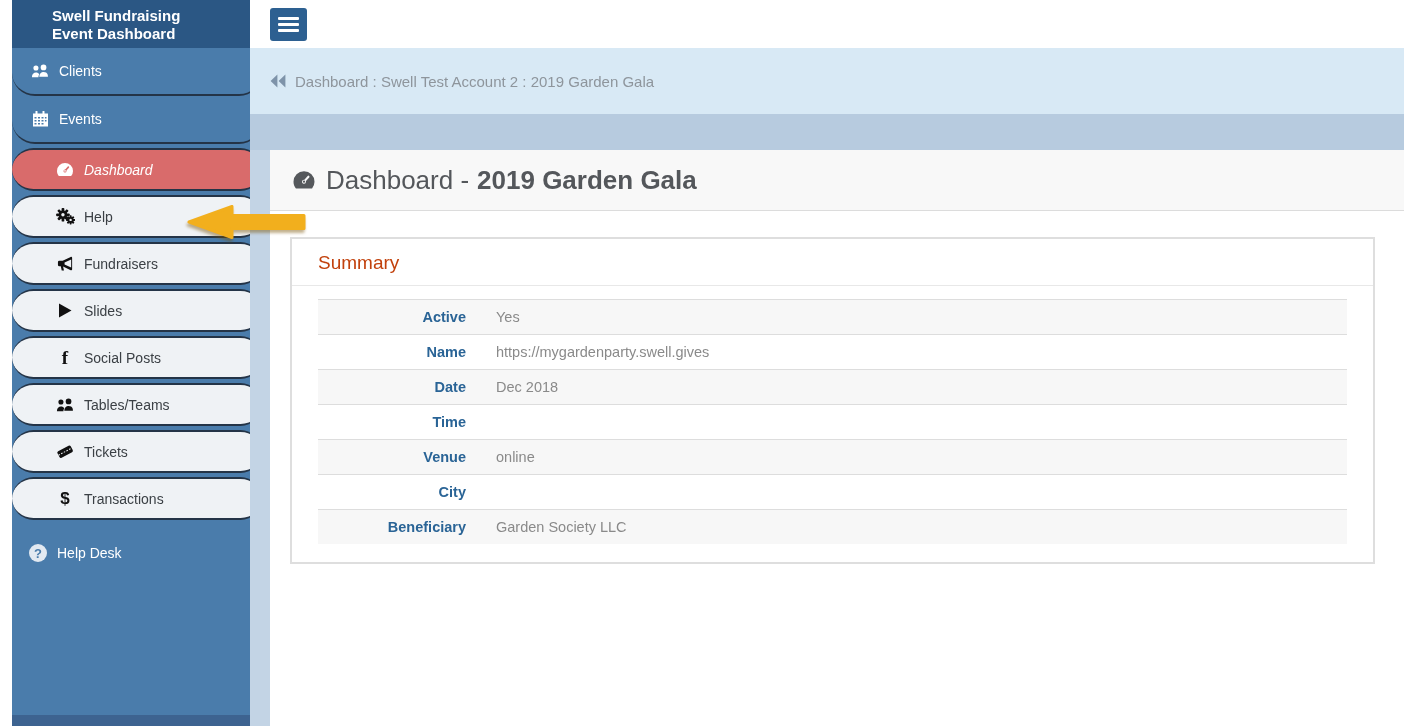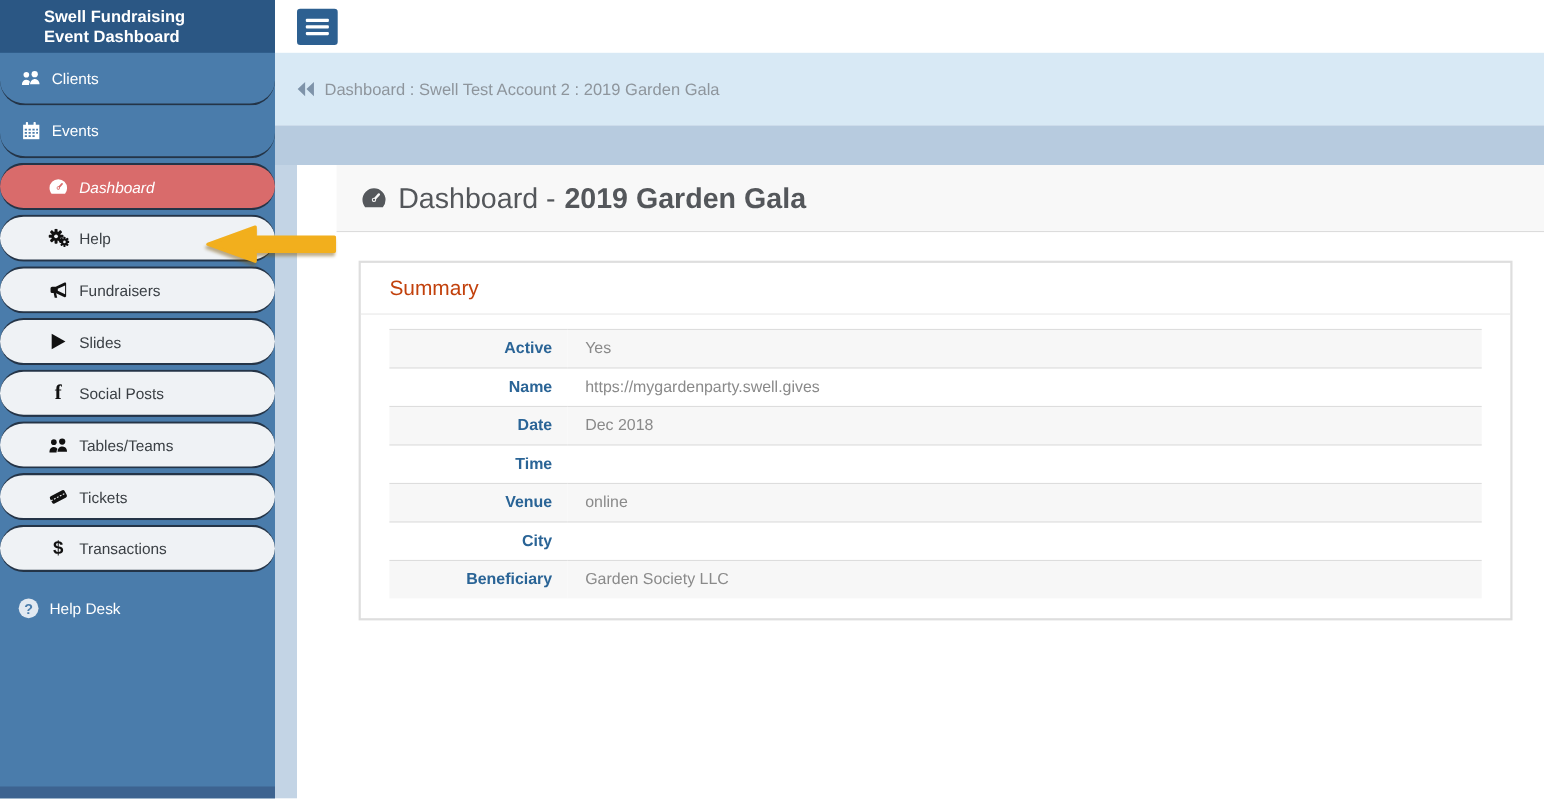--- a/index.html
+++ b/index.html
@@ -1,20 +1,20 @@
 <!DOCTYPE html>
 <html><head>
 <meta charset="utf-8">
 <style>
   * { box-sizing: border-box; margin: 0; padding: 0; }
   html, body { width: 1404px; height: 726px; overflow: hidden; }
   body { font-family: "Liberation Sans", sans-serif; background: #fff; position: relative; }
 
   
-  .sidebar { position: absolute; left: 0; top: 0; width: 250px; height: 726px; background: #4A7CAB; }
+  .sidebar { position: absolute; left: 12px; top: 0; width: 250px; height: 726px; background: #4A7CAB; }
   .sidebar-header {
     height: 48px; background: #2B5784; color: #fff; font-weight: bold;
     font-size: 15px; line-height: 1.22; padding: 7px 0 0 40px;
   }
   .nav { list-style: none; }
   .nav-item {
     display: flex; align-items: center; color: #fff; font-size: 14px;
     cursor: pointer; height: 48px; padding-left: 17px;
     border-bottom: 2px solid #243447;
     border-radius: 23px;
@@ -48,21 +48,21 @@
   }
   .hamburger span { display: block; width: 21px; height: 3px; background: #fff; border-radius: 1px; }
 
   .breadcrumb-bar {
     height: 66px; flex: 0 0 66px; background: #D8E9F5; display: flex; align-items: center;
     padding-left: 20px; color: #8E959C; font-size: 15px;
   }
   .breadcrumb-bar .back-ico { margin-right: 9px; color: #7E93A9; display: inline-flex; }
   .band { height: 36px; flex: 0 0 36px; background: #B7CBDF; }
 
-  .content-row { flex: 1; display: flex; min-height: 0; gap: 36px; }
+  .content-row { flex: 1; display: flex; min-height: 0; }
   .gutter { width: 20px; flex: 0 0 20px; background: #C3D4E5; }
   .content { flex: 1; background: #fff; display: flex; flex-direction: column; }
 
   .page-header {
     height: 61px; flex: 0 0 61px; background: #F8F8F8; border-bottom: 1px solid #DCDCDC;
     display: flex; align-items: center; padding-left: 22px; color: #54575B;
   }
   .page-header .ico { margin-right: 10px; display: inline-flex; color: #55585C; }
   .page-title { font-size: 26px; font-weight: normal; }
   .page-title .prefix { margin-right: 8px; }

